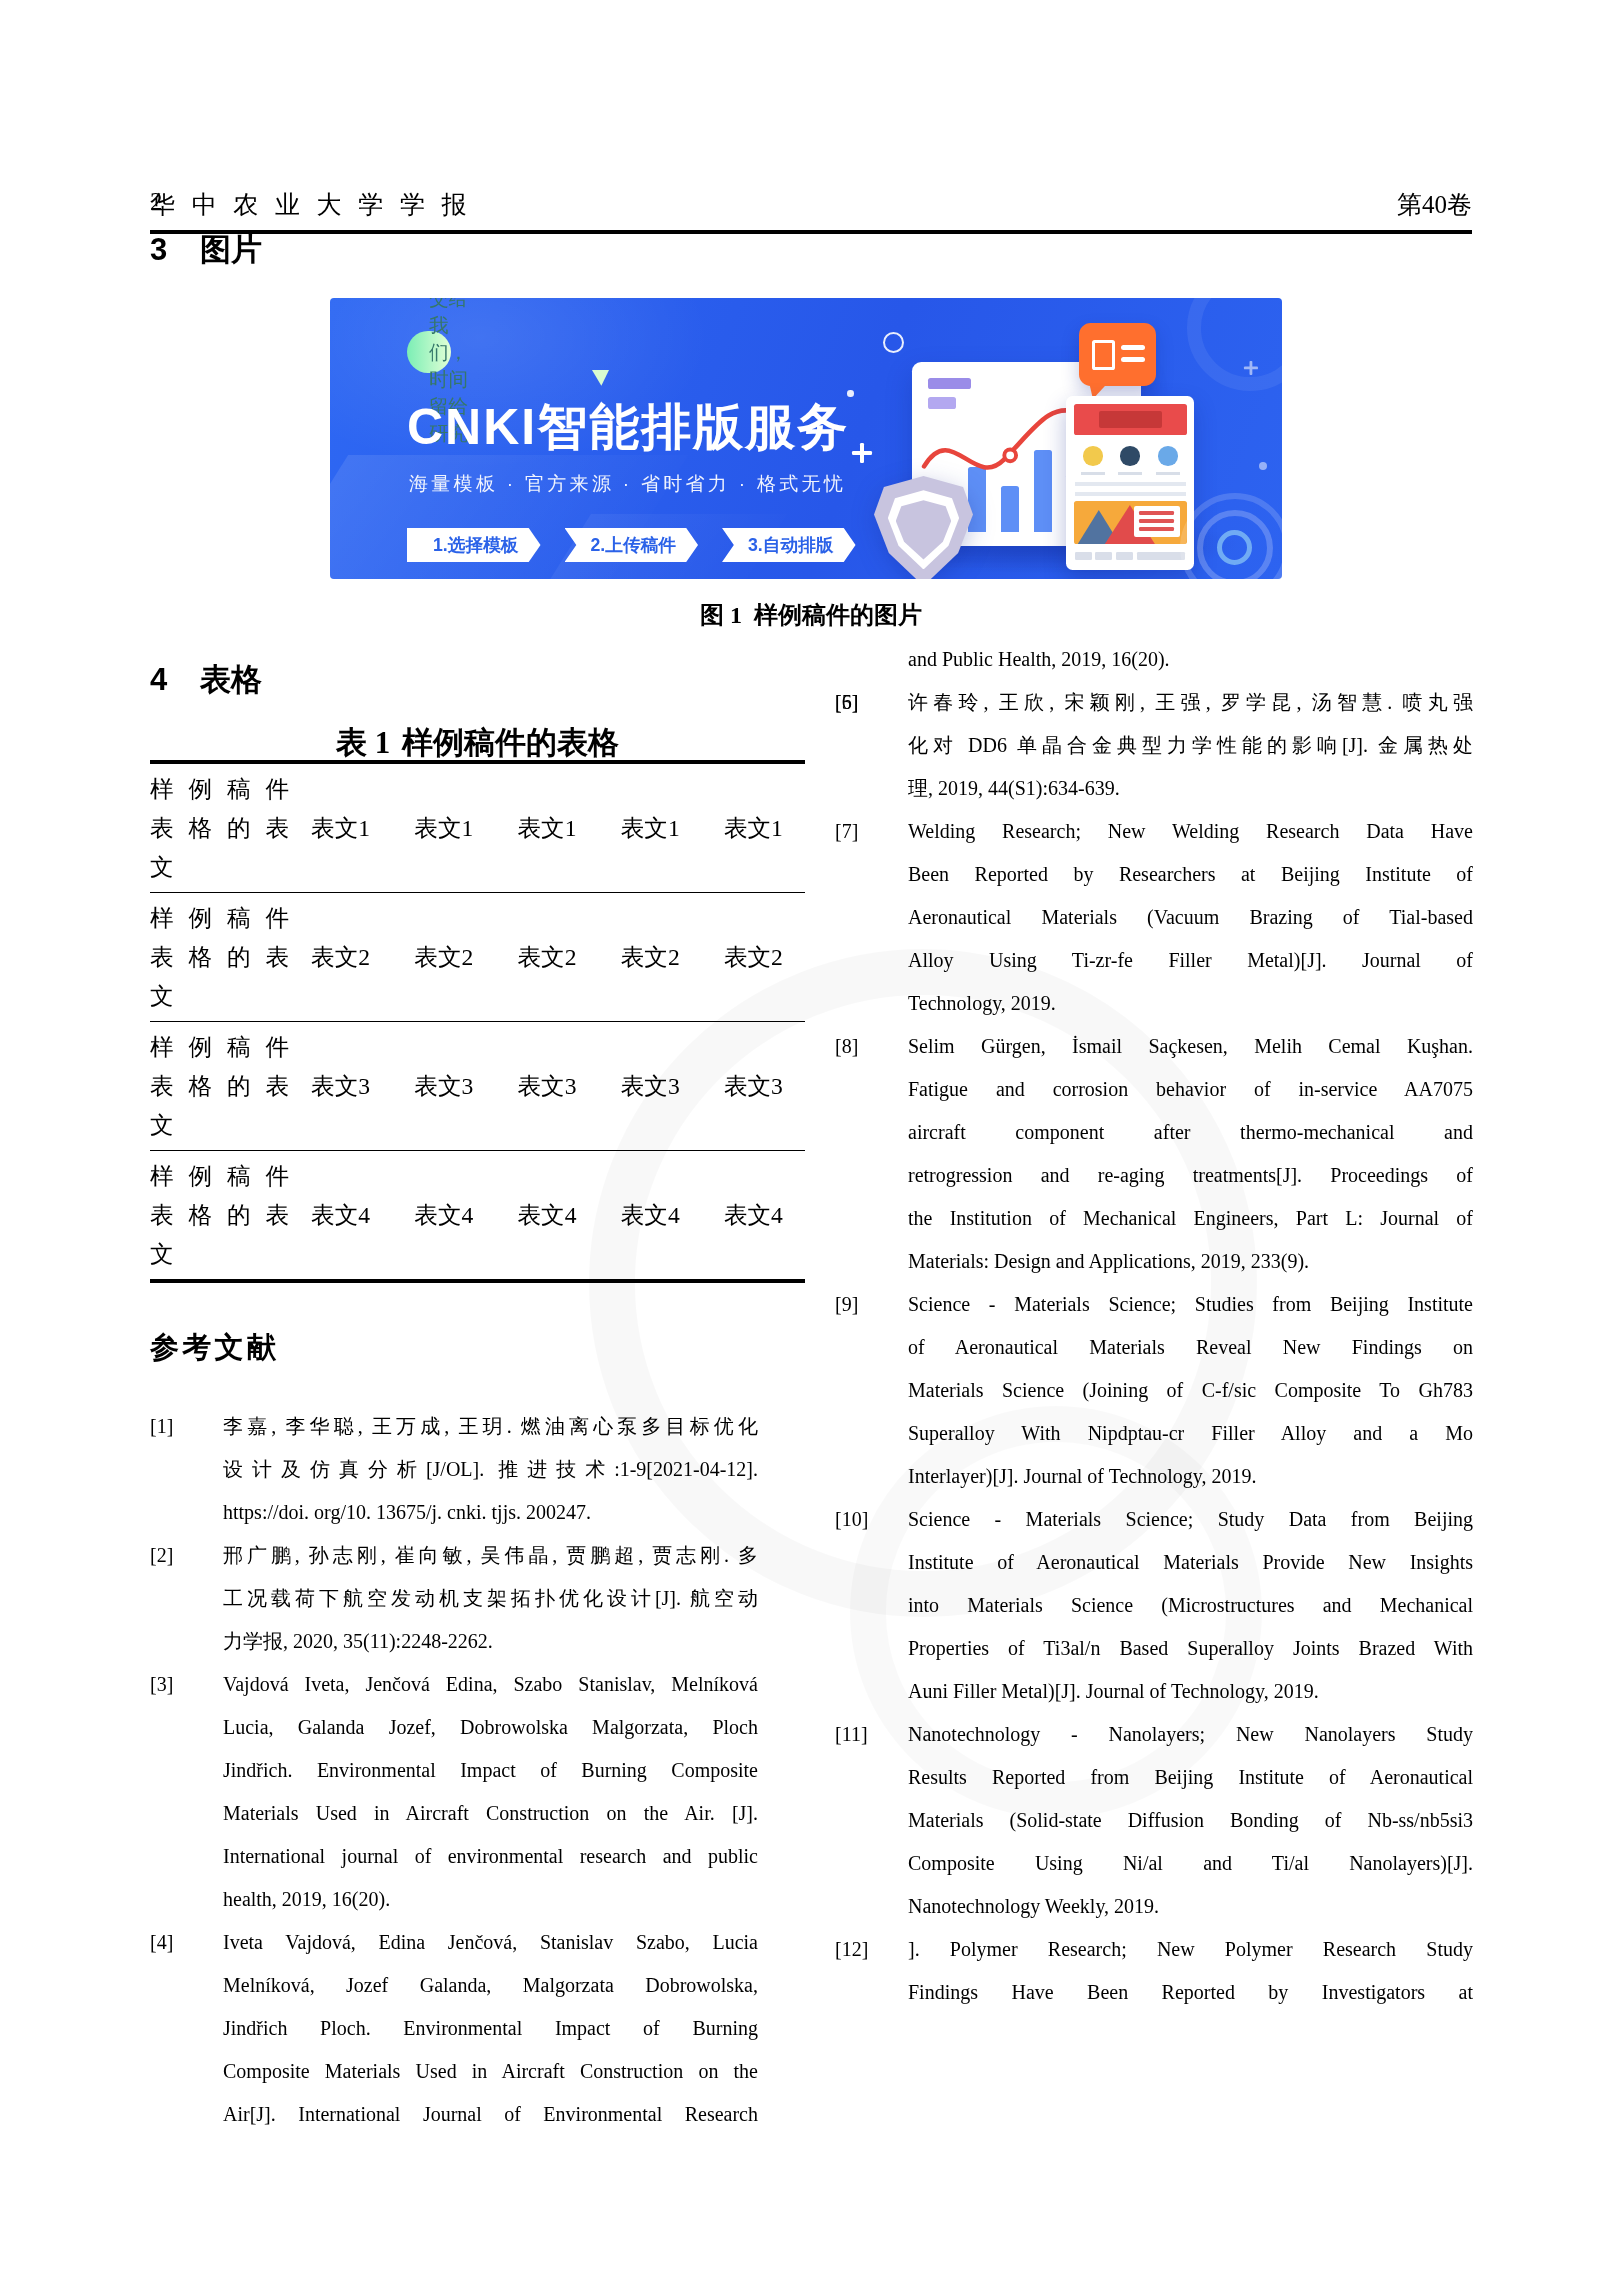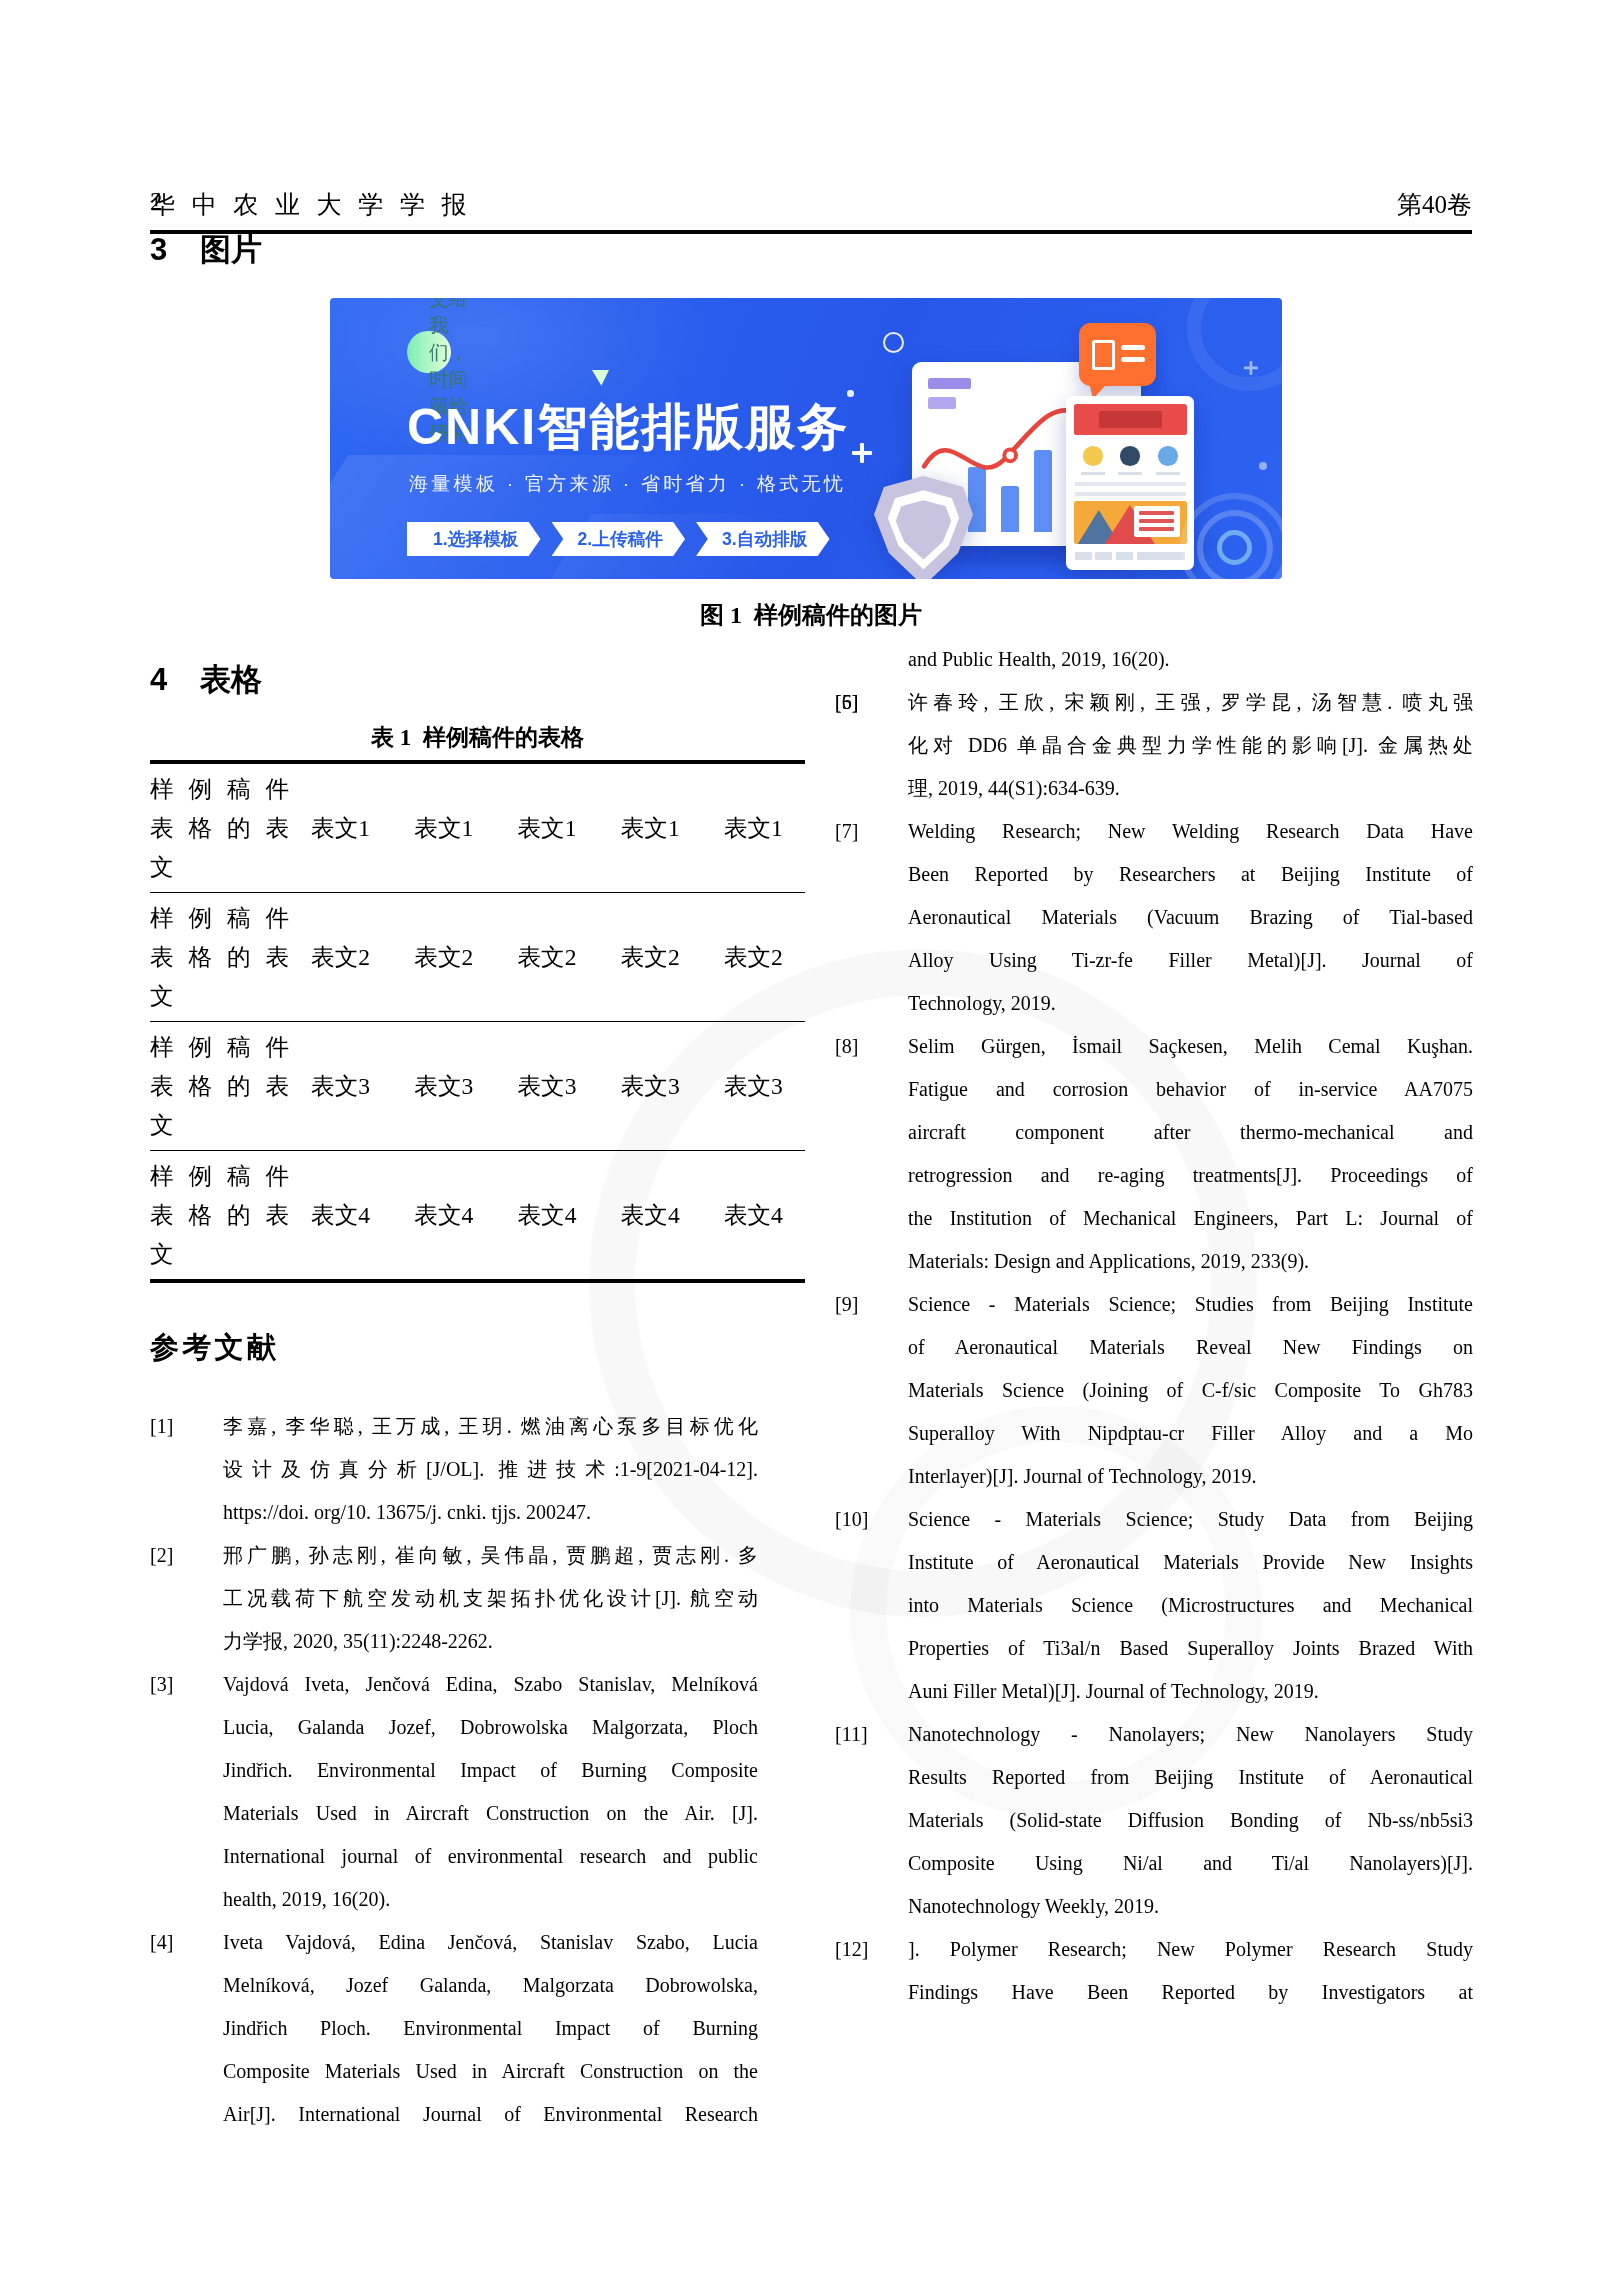--- a/index.html
+++ b/index.html
@@ -37,21 +37,21 @@
         background:radial-gradient(closest-side,rgba(255,255,255,0.10),rgba(255,255,255,0));}
   .bubble{left:77px;top:33px;height:42px;padding:0 22px;border-radius:21.6px;
           background:linear-gradient(90deg,#7beeb5,#e3ffd6);display:flex;align-items:center;
           font-size:19.6px;color:#35776a;font-family:"Liberation Sans","DejaVu Sans",sans-serif;}
   .bubble-tail{left:262px;top:72px;width:17px;height:15.7px;background:#d9fcd0;
                clip-path:polygon(0 0,100% 0,55% 100%);}
   .b-title{left:77px;top:96px;font-size:50px;font-weight:bold;color:#fff;letter-spacing:2px;
            font-family:"Liberation Sans","DejaVu Sans",sans-serif;}
   .b-sub{left:79px;top:173px;font-size:19px;color:rgba(255,255,255,0.93);letter-spacing:3.3px;
          font-family:"Liberation Sans","DejaVu Sans",sans-serif;text-align:right;}
-  .steps{left:77px;top:224px;display:flex;gap:11px;position:absolute;}
+  .steps{left:77px;top:230px;display:flex;gap:24px;position:absolute;}
   .step{position:relative;height:34px;padding:0 22px 0 26px;background:#ffffff;color:#2b62e8;
         font-family:"Liberation Sans","DejaVu Sans",sans-serif;font-weight:bold;font-size:17.7px;
         display:flex;align-items:center;
         clip-path:polygon(0 0,calc(100% - 11.8px) 0,100% 50%,calc(100% - 11.8px) 100%,0 100%,11.8px 50%);}
   .steps .step:first-child{clip-path:polygon(0 0,calc(100% - 11.8px) 0,100% 50%,calc(100% - 11.8px) 100%,0 100%);}
 
   .ill-shadow{left:543px;top:217px;width:366px;height:59px;border-radius:50%;
               background:radial-gradient(closest-side,rgba(15,35,140,0.30),rgba(15,35,140,0));}
   .main-card{left:582px;top:64px;width:229px;height:184px;background:#fff;border-radius:9.2px;
              box-shadow:0 11.8px 26px rgba(15,35,140,0.28);}
@@ -105,21 +105,21 @@
   .plus:before{left:7.9px;top:0;width:3.9px;height:19.6px;}
   .plus:after{left:0;top:7.9px;width:19.6px;height:3.9px;}
   .plus.p1{left:522px;top:145px;}
   .plus.p2{left:911px;top:60px;opacity:.55;transform:scale(.7);}
 
   
   .fig-caption{position:absolute;left:150px;right:151px;top:599px;text-align:center;
                font-weight:bold;font-size:24px;z-index:2;}
   .cap-gap{margin-left:11.8px;}
   .tbl-caption{position:absolute;left:150px;width:655px;top:722px;text-align:center;
-               font-weight:bold;font-size:23px;z-index:2;}
+               font-weight:bold;font-size:31px;z-index:2;}
 
   
   .s-table{position:absolute;left:150px;top:760px;width:655px;z-index:1;
            border-top:4.6px solid #000;border-bottom:4.6px solid #000;font-size:23.6px;}
   .s-row{display:grid;grid-template-columns:139px repeat(5,1fr);min-height:128px;
          border-bottom:1.3px solid #000;align-items:center;}
   .s-row:last-child{border-bottom:none;}
   .s-rowhead{align-self:center;}
   .rh-line{line-height:39px;text-align:justify;text-align-last:justify;}
   .s-rowhead .rh-line:last-child{text-align-last:left;}

